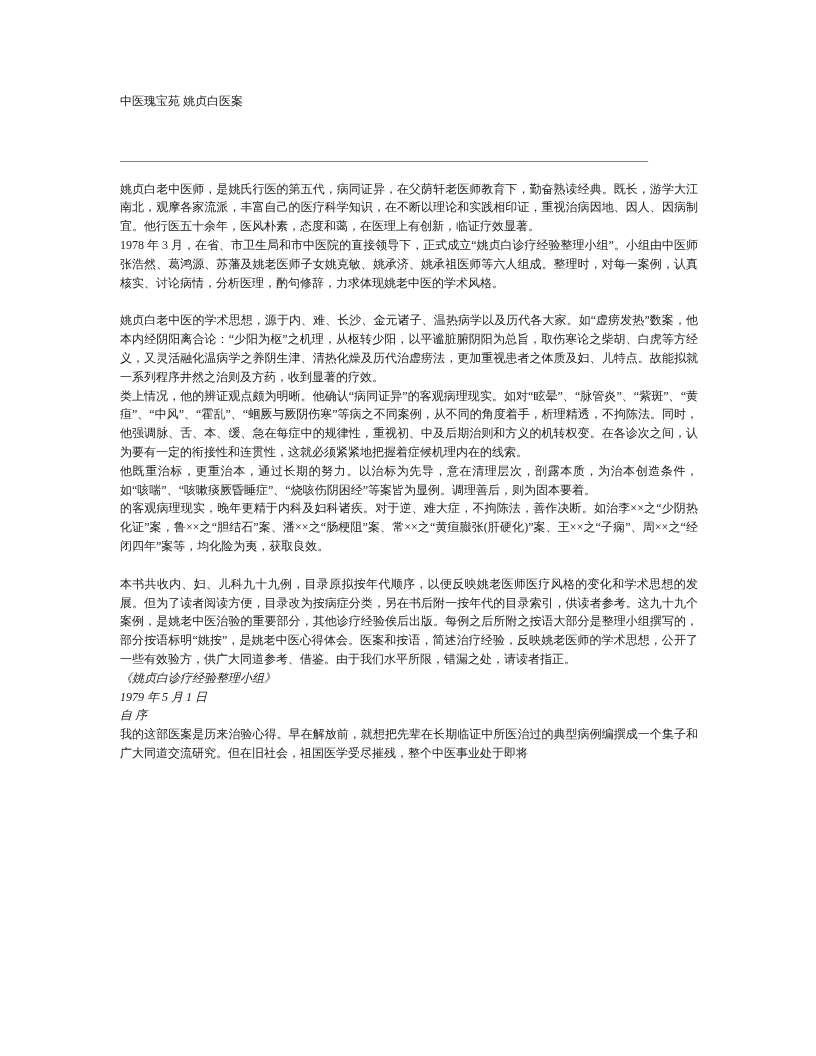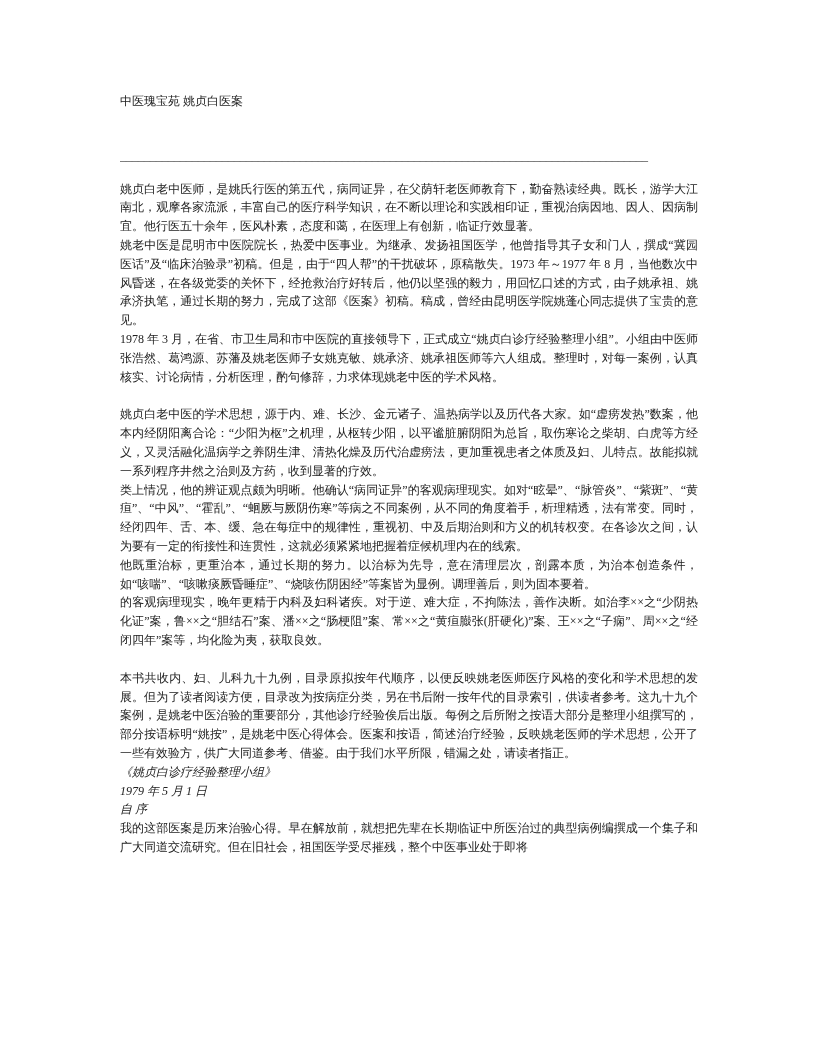--- a/index.html
+++ b/index.html
@@ -43,27 +43,26 @@
 </head>
 <body>
 
 <div class="page">
 
   <p class="title">中医瑰宝苑 姚贞白医案</p>
 
   <p class="divider">________________________________________________________________________________________</p>
 
   <p class="para">姚贞白老中医师，是姚氏行医的第五代，病同证异，在父荫轩老医师教育下，勤奋熟读经典。既长，游学大江南北，观摩各家流派，丰富自己的医疗科学知识，在不断以理论和实践相印证，重视治病因地、因人、因病制宜。他行医五十余年，医风朴素，态度和蔼，在医理上有创新，临证疗效显著。</p>
-  <p class="para">姚老中医是昆明市中医院院长，热爱中医事业。为继承、发扬祖国医学，他曾指导其子女和门人，撰成“冀园医话”及“临床治验录”初稿。但是，由于“四人帮”的干扰破坏，原稿散失。1973 年～1977 年 8 月，当他数次中风昏迷，在各级党委的关怀下，经抢救治疗好转后，他仍以坚强的毅力，用回忆口述的方式，由子姚承祖、姚承济执笔，通过长期的努力，完成了这部《医案》初稿。稿成，曾经由昆明医学院姚蓬心同志提供了宝贵的意见。</p>
   <p class="para">1978 年 3 月，在省、市卫生局和市中医院的直接领导下，正式成立“姚贞白诊疗经验整理小组”。小组由中医师张浩然、葛鸿源、苏藩及姚老医师子女姚克敏、姚承济、姚承祖医师等六人组成。整理时，对每一案例，认真核实、讨论病情，分析医理，酌句修辞，力求体现姚老中医的学术风格。</p>
 
   <div class="spacer"></div>
 
   <p class="para">姚贞白老中医的学术思想，源于内、难、长沙、金元诸子、温热病学以及历代各大家。如“虚痨发热”数案，他本内经阴阳离合论：“少阳为枢”之机理，从枢转少阳，以平谧脏腑阴阳为总旨，取伤寒论之柴胡、白虎等方经义，又灵活融化温病学之养阴生津、清热化燥及历代治虚痨法，更加重视患者之体质及妇、儿特点。故能拟就一系列程序井然之治则及方药，收到显著的疗效。</p>
-  <p class="para">类上情况，他的辨证观点颇为明晰。他确认“病同证异”的客观病理现实。如对“眩晕”、“脉管炎”、“紫斑”、“黄疸”、“中风”、“霍乱”、“蛔厥与厥阴伤寒”等病之不同案例，从不同的角度着手，析理精透，法有常变。同时，经闭四年、舌、本、缓、急在每症中的规律性，重视初、中及后期治则和方义的机转权变。在各诊次之间，认为要有一定的衔接性和连贯性，这就必须紧紧地把握着症候机理内在的线索。</p>
+  <p class="para">类上情况，他的辨证观点颇为明晰。他确认“病同证异”的客观病理现实。如对“眩晕”、“脉管炎”、“紫斑”、“黄疸”、“中风”、“霍乱”、“蛔厥与厥阴伤寒”等病之不同案例，从不同的角度着手，析理精透，不拘陈法。同时，他强调脉、舌、本、缓、急在每症中的规律性，重视初、中及后期治则和方义的机转权变。在各诊次之间，认为要有一定的衔接性和连贯性，这就必须紧紧地把握着症候机理内在的线索。</p>
   <p class="para">他既重治标，更重治本，通过长期的努力。以治标为先导，意在清理层次，剖露本质，为治本创造条件，如“咳喘”、“咳嗽痰厥昏睡症”、“烧咳伤阴困经”等案皆为显例。调理善后，则为固本要着。</p>
   <p class="para">的客观病理现实，晚年更精于内科及妇科诸疾。对于逆、难大症，不拘陈法，善作决断。如治李××之“少阴热化证”案，鲁××之“胆结石”案、潘××之“肠梗阻”案、常××之“黄疸臌张(肝硬化)”案、王××之“子痫”、周××之“经闭四年”案等，均化险为夷，获取良效。</p>
 
   <div class="spacer"></div>
 
   <p class="para">本书共收内、妇、儿科九十九例，目录原拟按年代顺序，以便反映姚老医师医疗风格的变化和学术思想的发展。但为了读者阅读方便，目录改为按病症分类，另在书后附一按年代的目录索引，供读者参考。这九十九个案例，是姚老中医治验的重要部分，其他诊疗经验俟后出版。每例之后所附之按语大部分是整理小组撰写的，部分按语标明“姚按”，是姚老中医心得体会。医案和按语，简述治疗经验，反映姚老医师的学术思想，公开了一些有效验方，供广大同道参考、借鉴。由于我们水平所限，错漏之处，请读者指正。</p>
 
   <p class="line">《姚贞白诊疗经验整理小组》</p>
 
   <p class="line">1979 年 5 月 1 日</p>

